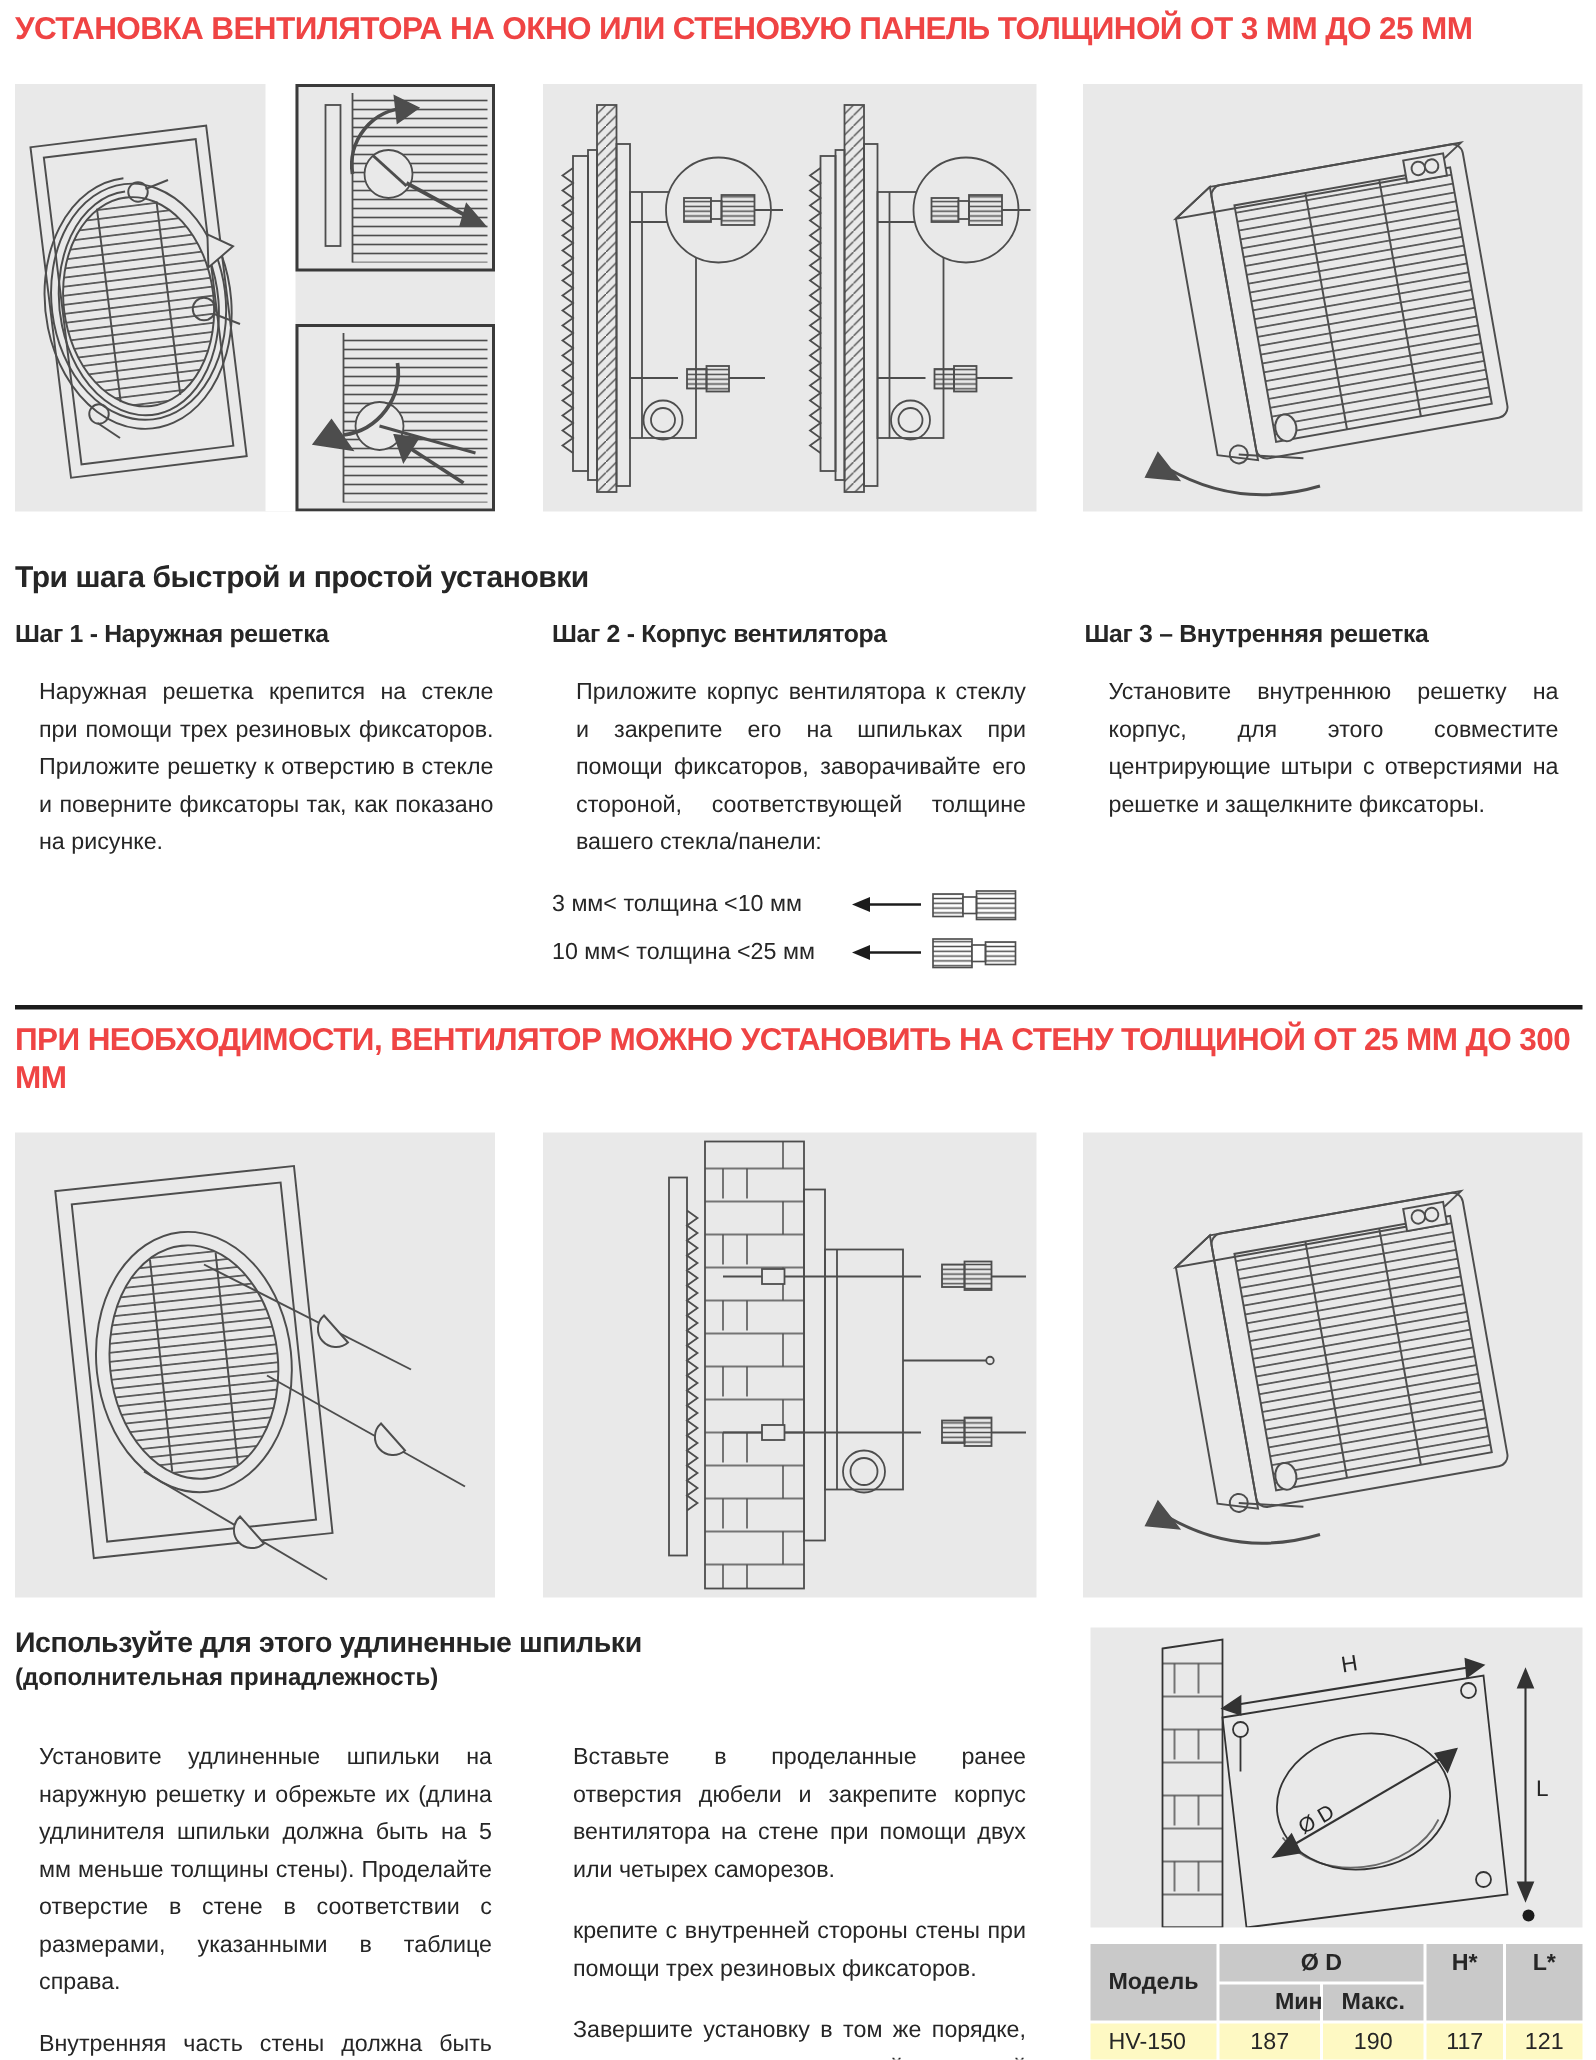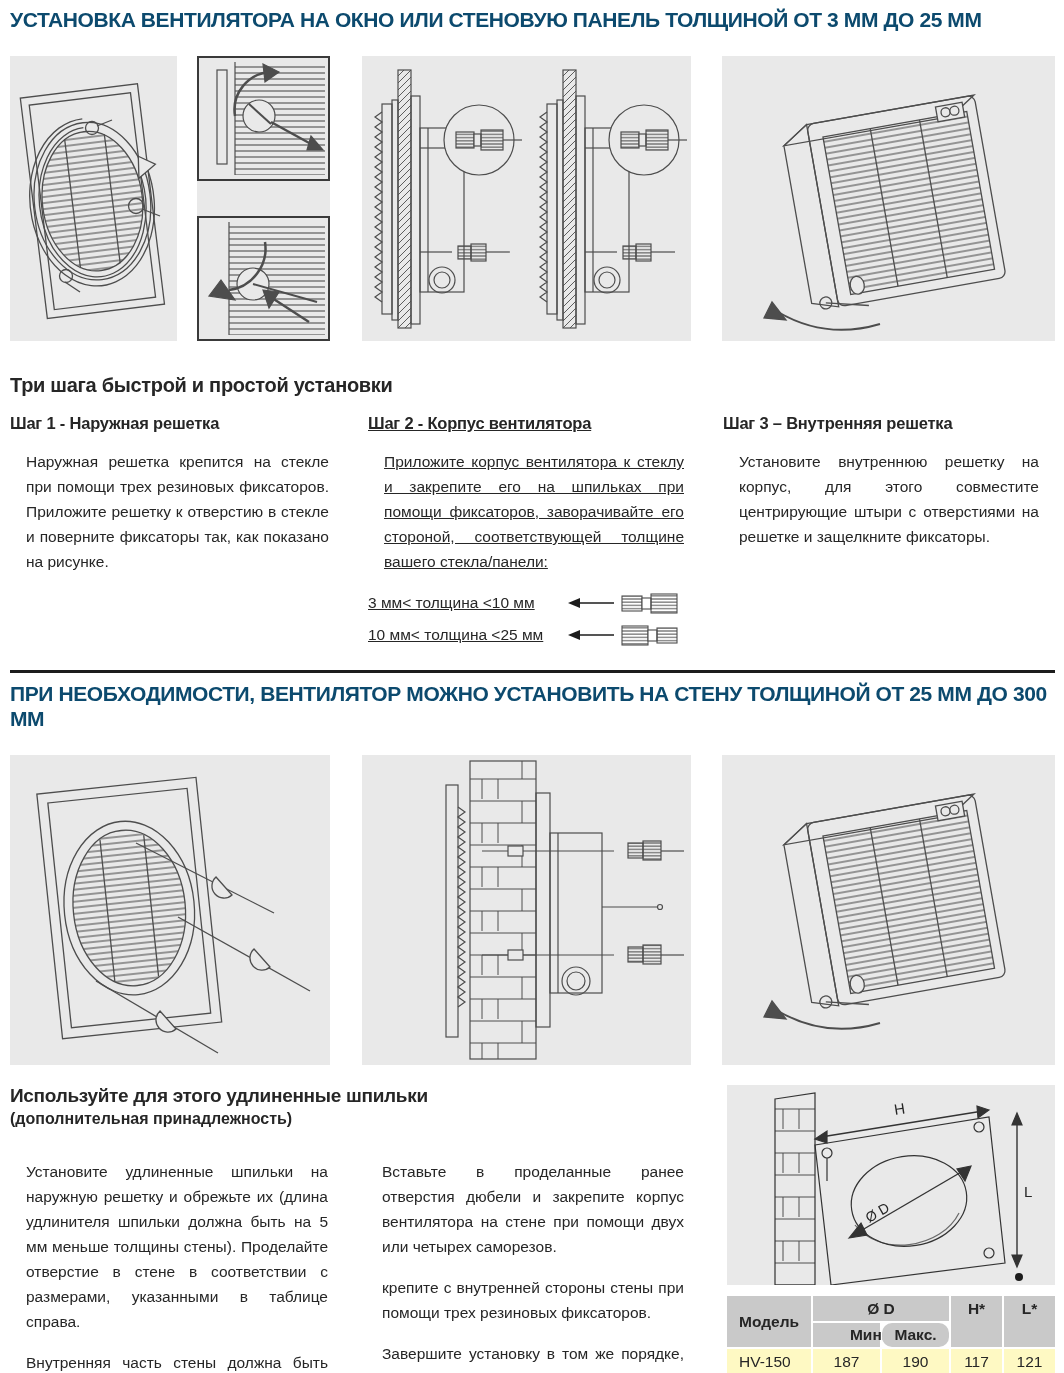--- a/index.html
+++ b/index.html
@@ -4,41 +4,41 @@
 <style>
   * { box-sizing: border-box; }
   html,body { margin:0; padding:0; }
   body {
     width:1064px; height:1373px; background:#ffffff;
     font-family:"Liberation Sans", sans-serif; color:#262626;
     overflow:hidden;
   }
   .page { padding:0 9px 0 10px; }
 
-  .sec-title { font-size:21px; font-weight:bold; letter-spacing:-0.4px; color:#0c4a6e; margin:0; line-height:25px; }
+  .sec-title { font-size:21px; font-weight:bold; letter-spacing:-0.4px; color:#ef4444; margin:0; line-height:25px; }
   #sec1-title { padding-top:7px; }
 
   .fig-row { display:flex; justify-content:space-between; margin-top:24px; }
   .panel { background:#e9e9e9; overflow:hidden; }
   .p-a { width:320px; height:285px; display:flex; }
   .p-b { width:329px; height:285px; }
   .p-c { width:333px; height:285px; }
   .p-d { width:320px; height:310px; }
   .p-e { width:329px; height:310px; }
   .p-f { width:333px; height:310px; }
   .p-a .main { width:167px; height:285px; }
   .p-a .gap { width:20px; background:#fff; height:285px; }
   .p-a .insets { width:133px; display:flex; flex-direction:column; justify-content:space-between; }
   .inset { border:2px solid #3a3a3a; width:133px; height:125px; background:#e9e9e9; }
   svg.fig { display:block; }
 
   .steps-heading { font-size:20px; font-weight:bold; margin:33px 0 0 0; letter-spacing:-0.3px; }
   .steps-row { display:flex; justify-content:space-between; margin-top:17px; }
   .step { }
-  .step-1 { width:335px; } .step-2 { width:332px;text-decoration:underline; } .step-3 { width:332px; }
+  .step-1 { width:335px; } .step-2 { width:332px; } .step-3 { width:332px; }
   .step h3 { font-size:16.5px; margin:0 0 4px 0; letter-spacing:-0.2px; }
   .step p { font-size:15.5px; line-height:25px; text-align:justify; margin:16px; }
   .thk-row { display:flex; align-items:center; margin-top:6px; height:26px; }
   .thk-label { font-size:15.5px; width:200px; flex:0 0 auto; }
   .thk-arrow { flex:0 0 auto; margin-right:6px; }
   .divider { border:none; border-top:3px solid #1c1c1c; margin:22px 0 0 0; }
   #sec2-title { margin-top:8px; }
 
   .bottom { display:flex; justify-content:space-between; margin-top:20px; }
   .bottom-left { width:690px; }
@@ -55,21 +55,21 @@
     display:grid;
     grid-template-columns:84px 67px 67px 51px 51px;
     grid-template-rows:25px 24px 25px 25px 25px;
     gap:2px; background:#fff;
   }
   .cell { background:#fef9c3; display:flex; align-items:center; justify-content:center; font-size:15.5px; }
   .cell.hdr { background:#c9c9c9; font-weight:bold; }
   .c-model { grid-row:1/3; grid-column:1; justify-content:flex-start; padding-left:12px; }
   .c-d { grid-row:1; grid-column:2/4; }
   .c-min { grid-row:2; grid-column:2;padding-left:43px; }
-  .c-max { grid-row:2; grid-column:3;border-radius:10px; }
+  .c-max { grid-row:2; grid-column:3; }
   .c-h { grid-row:1/3; grid-column:4; align-items:flex-start; padding-top:4px; }
   .c-l { grid-row:1/3; grid-column:5; align-items:flex-start; padding-top:4px; }
   .cell.model { justify-content:flex-start; padding-left:12px; }
 </style>
 </head>
 <body>
 
 <svg width="0" height="0" style="position:absolute">
   <defs>
     <pattern id="p-louver" width="7" height="6" patternUnits="userSpaceOnUse">

